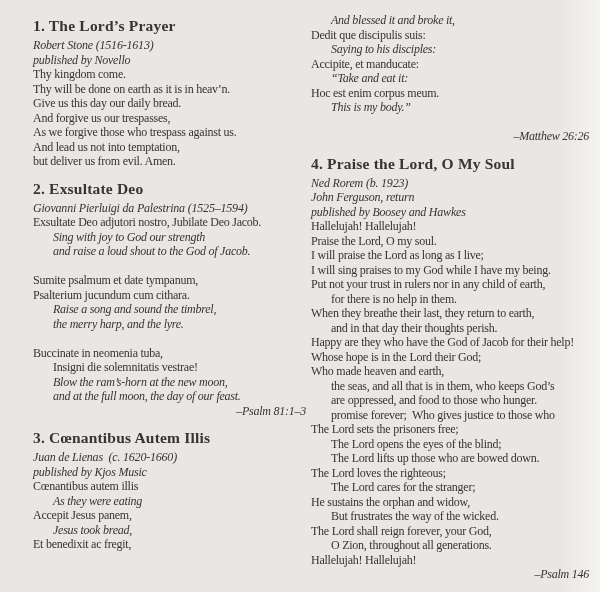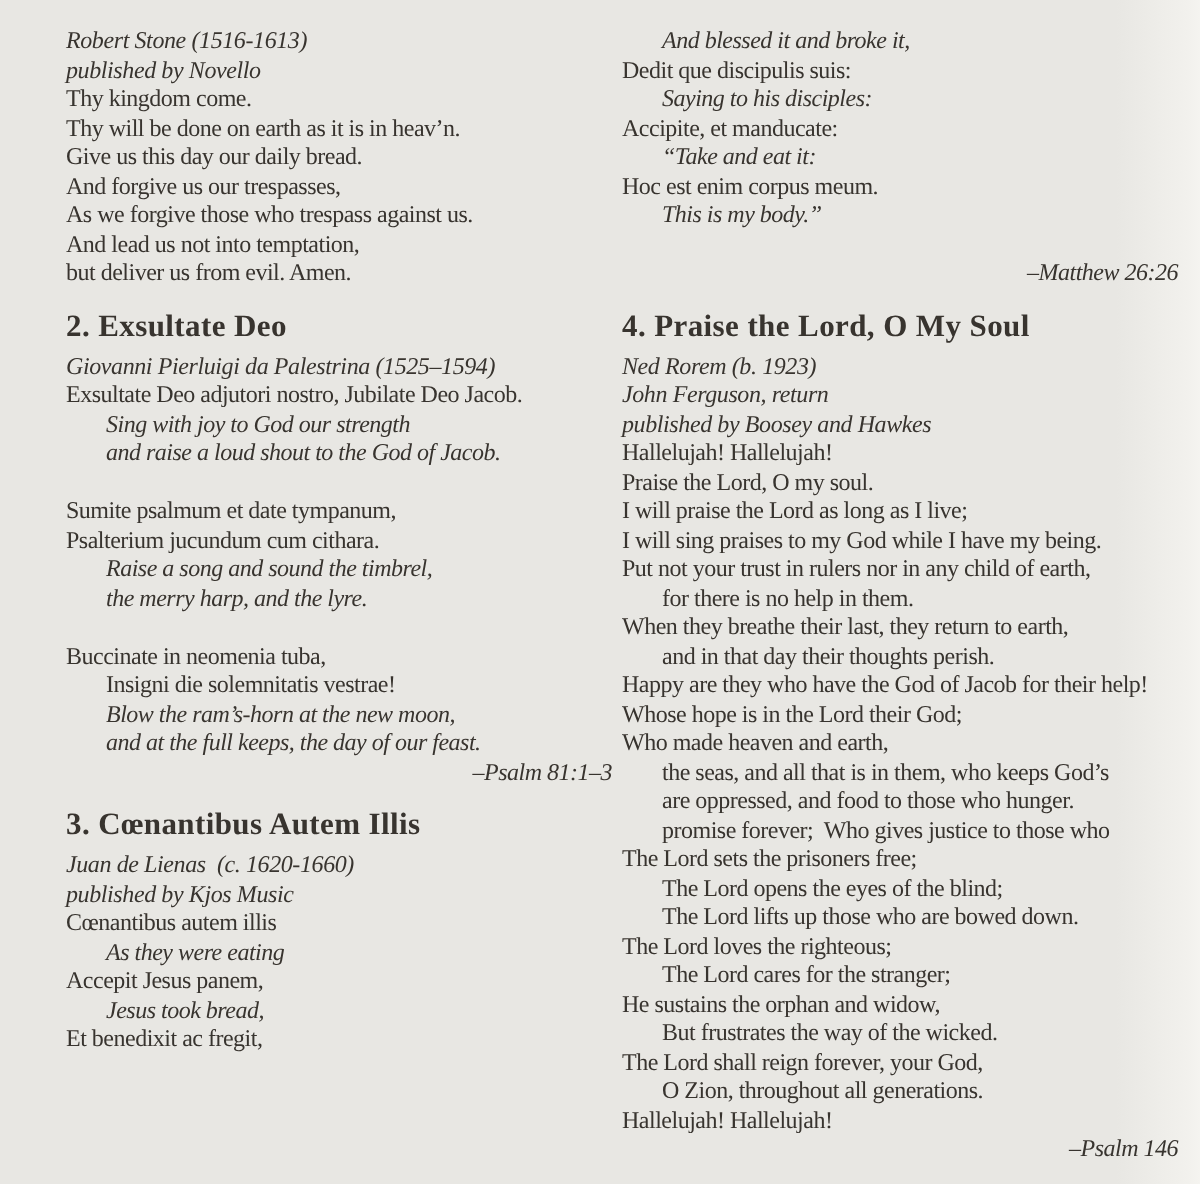--- a/index.html
+++ b/index.html
@@ -30,20 +30,21 @@
   .it{font-style:italic;}
   .ind1{padding-left:20px;}
   .right{text-align:right;font-style:italic;padding-right:4px;}
   .sp{height:14.5px;}
 </style>
 </head>
 <body>
 
 <div class="page">
   <div class="col col-left">
+      <div class="song-heading"><span>1.</span><span> The Lord’s Prayer</span></div>
       <div class="attr">Robert Stone (1516-1613)</div>
       <div class="attr">published by Novello</div>
       <div class="line">Thy kingdom come.</div>
       <div class="line">Thy will be done on earth as it is in heav’n.</div>
       <div class="line">Give us this day our daily bread.</div>
       <div class="line">And forgive us our trespasses,</div>
       <div class="line">As we forgive those who trespass against us.</div>
       <div class="line">And lead us not into temptation,</div>
       <div class="line">but deliver us from evil. Amen.</div>
       <div class="song-heading"><span>2.</span><span> Exsultate Deo</span></div>
@@ -53,21 +54,21 @@
       <div class="line it ind1">and raise a loud shout to the God of Jacob.</div>
       <div class="line sp"></div>
       <div class="line">Sumite psalmum et date tympanum,</div>
       <div class="line">Psalterium jucundum cum cithara.</div>
       <div class="line it ind1">Raise a song and sound the timbrel,</div>
       <div class="line it ind1">the merry harp, and the lyre.</div>
       <div class="line sp"></div>
       <div class="line">Buccinate in neomenia tuba,</div>
       <div class="line ind1">Insigni die solemnitatis vestrae!</div>
       <div class="line it ind1">Blow the ram’s-horn at the new moon,</div>
-      <div class="line it ind1">and at the full keeps, the day of our feast.</div>
+      <div class="line it ind1">and at the full moon, the day of our feast.</div>
       <div class="line right">–Psalm 81:1–3</div>
       <div class="song-heading"><span>3.</span><span> Cœnantibus Autem Illis</span></div>
       <div class="attr">Juan de Lienas  (c. 1620-1660)</div>
       <div class="attr">published by Kjos Music</div>
       <div class="line">Cœnantibus autem illis</div>
       <div class="line it ind1">As they were eating</div>
       <div class="line">Accepit Jesus panem,</div>
       <div class="line it ind1">Jesus took bread,</div>
       <div class="line">Et benedixit ac fregit,</div>
     </div>

